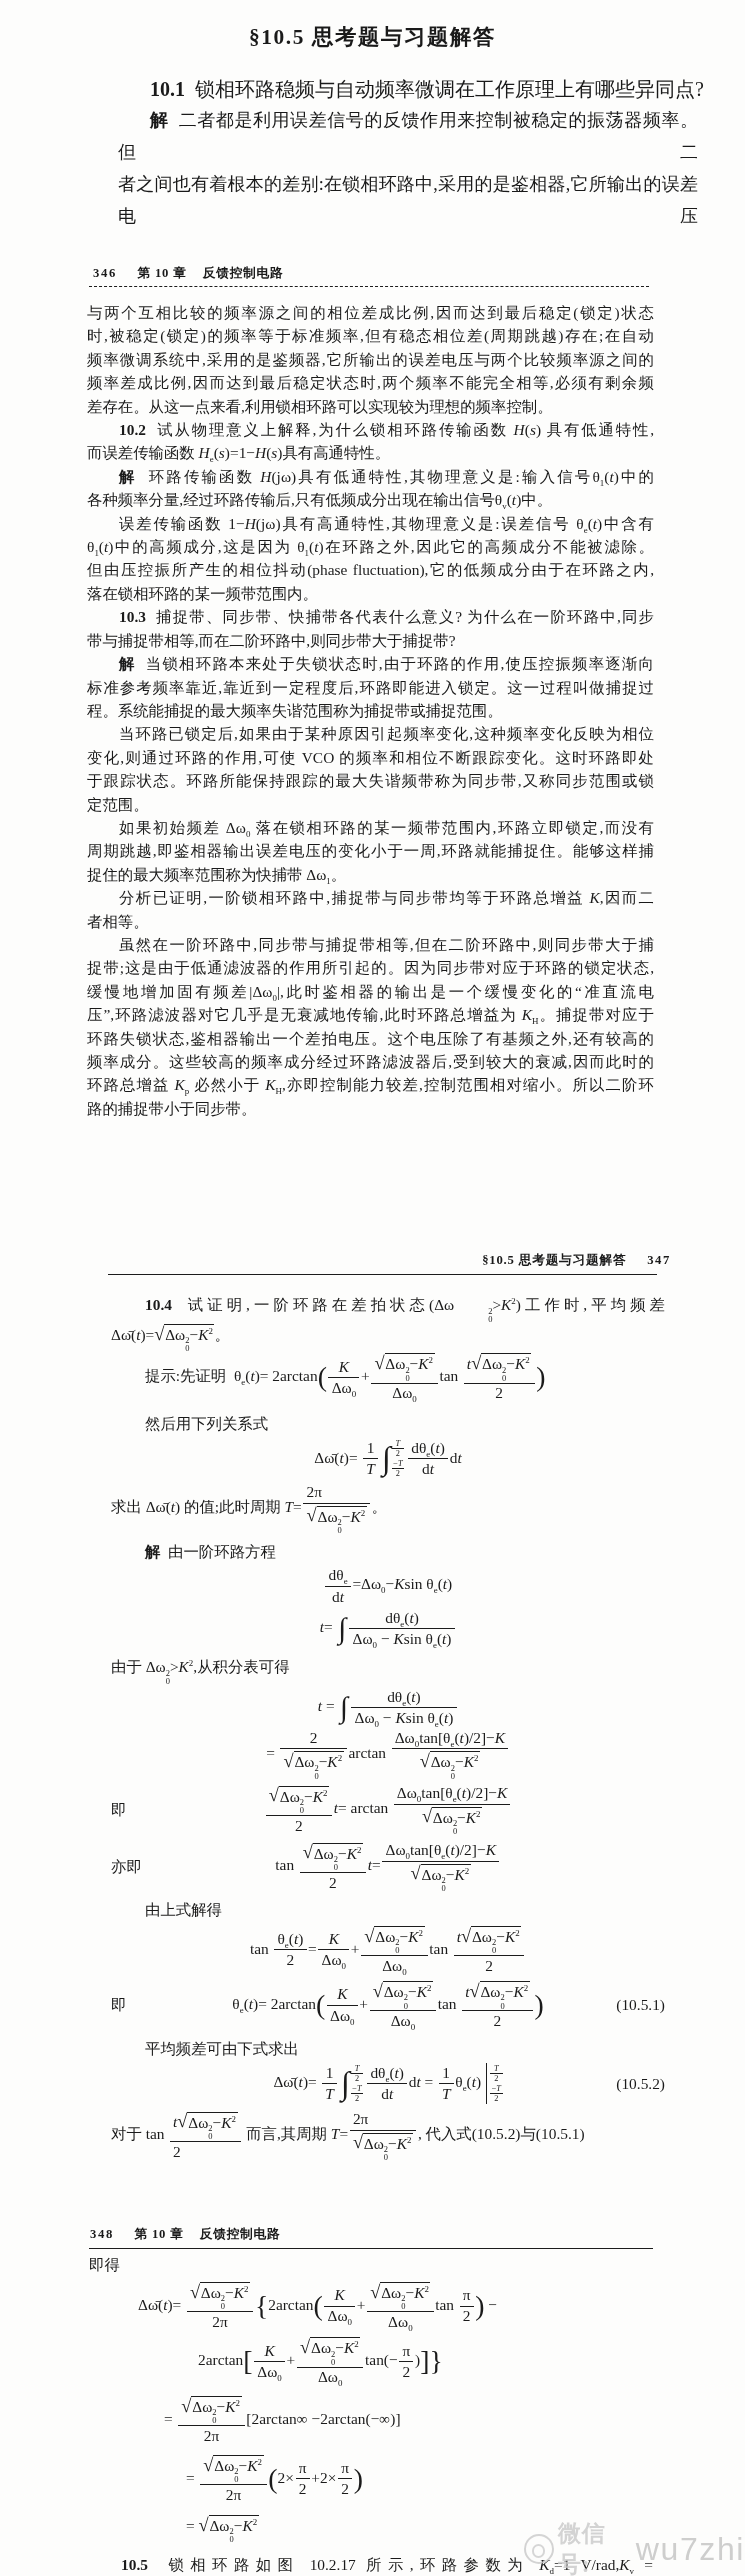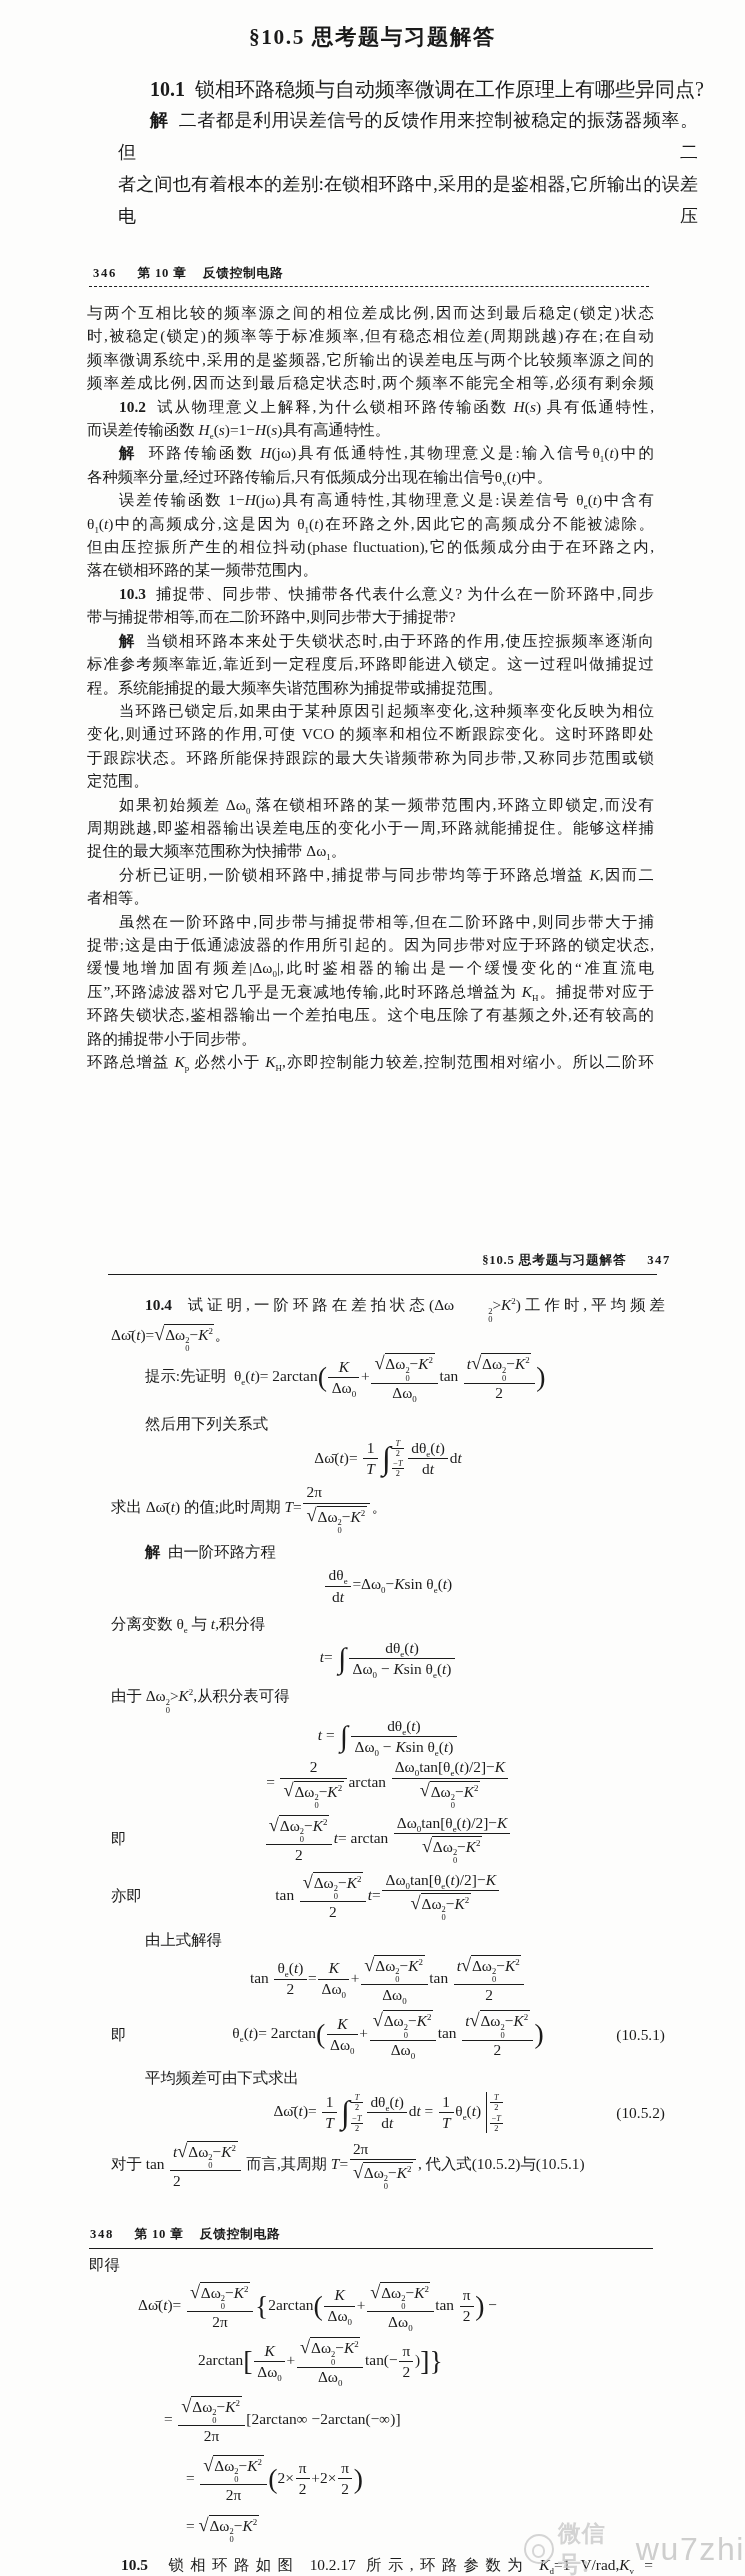--- a/index.html
+++ b/index.html
@@ -97,20 +97,21 @@
   <section class="p346">
     <div class="phead">
       <span class="pno">346</span><span class="gap1"></span><span>第 10 章</span><span class="gap2"></span><span>反馈控制电路</span>
     </div>
     <div class="rule dash"></div>
     <div class="pbody">
       <div class="ln">与两个互相比较的频率源之间的相位差成比例,因而达到最后稳定(锁定)状态</div>
       <div class="ln">时,被稳定(锁定)的频率等于标准频率,但有稳态相位差(周期跳越)存在;在自动</div>
       <div class="ln">频率微调系统中,采用的是鉴频器,它所输出的误差电压与两个比较频率源之间的</div>
       <div class="ln">频率差成比例,因而达到最后稳定状态时,两个频率不能完全相等,必须有剩余频</div>
+      <div class="ln end">差存在。从这一点来看,利用锁相环路可以实现较为理想的频率控制。</div>
       <div class="ln ind"><b>10.2</b>&nbsp; 试从物理意义上解释,为什么锁相环路传输函数 <i>H</i>(<i>s</i>) 具有低通特性,</div>
       <div class="ln end">而误差传输函数 <i>H</i><sub>e</sub>(<i>s</i>)=1−<i>H</i>(<i>s</i>)具有高通特性。</div>
       <div class="ln ind"><b>解</b>&nbsp; 环路传输函数 <i>H</i>(jω)具有低通特性,其物理意义是:输入信号θ<sub>1</sub>(<i>t</i>)中的</div>
       <div class="ln end">各种频率分量,经过环路传输后,只有低频成分出现在输出信号θ<sub>v</sub>(<i>t</i>)中。</div>
       <div class="ln ind">误差传输函数 1−<i>H</i>(jω)具有高通特性,其物理意义是:误差信号 θ<sub>e</sub>(<i>t</i>)中含有</div>
       <div class="ln">θ<sub>1</sub>(<i>t</i>)中的高频成分,这是因为 θ<sub>1</sub>(<i>t</i>)在环路之外,因此它的高频成分不能被滤除。</div>
       <div class="ln">但由压控振所产生的相位抖动(phase fluctuation),它的低频成分由于在环路之内,</div>
       <div class="ln end">落在锁相环路的某一频带范围内。</div>
       <div class="ln ind"><b>10.3</b>&nbsp; 捕捉带、同步带、快捕带各代表什么意义? 为什么在一阶环路中,同步</div>
       <div class="ln end">带与捕捉带相等,而在二阶环路中,则同步带大于捕捉带?</div>
@@ -124,22 +125,23 @@
       <div class="ln ind">如果初始频差 Δω<sub>0</sub> 落在锁相环路的某一频带范围内,环路立即锁定,而没有</div>
       <div class="ln">周期跳越,即鉴相器输出误差电压的变化小于一周,环路就能捕捉住。能够这样捕</div>
       <div class="ln end">捉住的最大频率范围称为快捕带 Δω<sub>1</sub>。</div>
       <div class="ln ind">分析已证明,一阶锁相环路中,捕捉带与同步带均等于环路总增益 <i>K</i>,因而二</div>
       <div class="ln end">者相等。</div>
       <div class="ln ind">虽然在一阶环路中,同步带与捕捉带相等,但在二阶环路中,则同步带大于捕</div>
       <div class="ln">捉带;这是由于低通滤波器的作用所引起的。因为同步带对应于环路的锁定状态,</div>
       <div class="ln">缓慢地增加固有频差|Δω<sub>0</sub>|,此时鉴相器的输出是一个缓慢变化的“准直流电</div>
       <div class="ln">压”,环路滤波器对它几乎是无衰减地传输,此时环路总增益为 <i>K</i><sub>H</sub>。捕捉带对应于</div>
       <div class="ln">环路失锁状态,鉴相器输出一个差拍电压。这个电压除了有基频之外,还有较高的</div>
+      <div class="ln">频率成分。这些较高的频率成分经过环路滤波器后,受到较大的衰减,因而此时的</div>
+      <div class="ln">环路总增益 <i>K</i><sub>p</sub> 必然小于 <i>K</i><sub>H</sub>,亦即控制能力较差,控制范围相对缩小。所以二阶环</div>
       <div class="ln end">路的捕捉带小于同步带。</div>
-      <div class="ln">环路总增益 <i>K</i><sub>p</sub> 必然小于 <i>K</i><sub>H</sub>,亦即控制能力较差,控制范围相对缩小。所以二阶环</div>
     </div>
   </section>
 
   <section class="p347">
     <div class="phead">
       <span>§10.5  思考题与习题解答</span><span class="gap1"></span><span class="pno">347</span>
     </div>
     <div class="rule"></div>
     <div class="pbody">
       <div class="tl ind" style="margin-top:11px"><b>10.4</b>&nbsp; 试证明,一阶环路在差拍状态(Δω<span class="ss">
@@ -191,21 +193,20 @@
             <span class="d"><span class="rt"><span class="rs">√</span><span class="rv">Δω<span class="ss">
                     <span>2</span>
                     <span>0</span>
                   </span>−<i>K</i><sup>2</sup></span></span></span>
           </span>。</div>
       <div class="tl end" style="margin-top:6.3px;text-indent:34px"><b>解</b>&nbsp; 由一阶环路方程</div>
       <div class="fr2" style="margin-top:3.2px"><span class="f">
             <span class="n">dθ<sub>e</sub></span>
             <span class="d">d<i>t</i></span>
           </span>=Δω<sub>0</sub>−<i>K</i>sin θ<sub>e</sub>(<i>t</i>)</div>
-      <div class="tl end" style="margin-top:6.3px">分离变数 θ<sub>e</sub> 与 <i>t</i>,积分得</div>
       <div class="fr2" style="margin-top:3.2px"><i>t</i>= <span class="is2">∫</span><span class="f">
             <span class="n">dθ<sub>e</sub>(<i>t</i>)</span>
             <span class="d">Δω<sub>0</sub> − <i>K</i>sin θ<sub>e</sub>(<i>t</i>)</span>
           </span></div>
       <div class="tl end" style="margin-top:6.3px">由于 Δω<span class="ss">
             <span>2</span>
             <span>0</span>
           </span>&gt;<i>K</i><sup>2</sup>,从积分表可得</div>
       <div class="fr2" style="margin-top:3.2px"><i>t</i> = <span class="is2">∫</span><span class="f">
             <span class="n">dθ<sub>e</sub>(<i>t</i>)</span>

